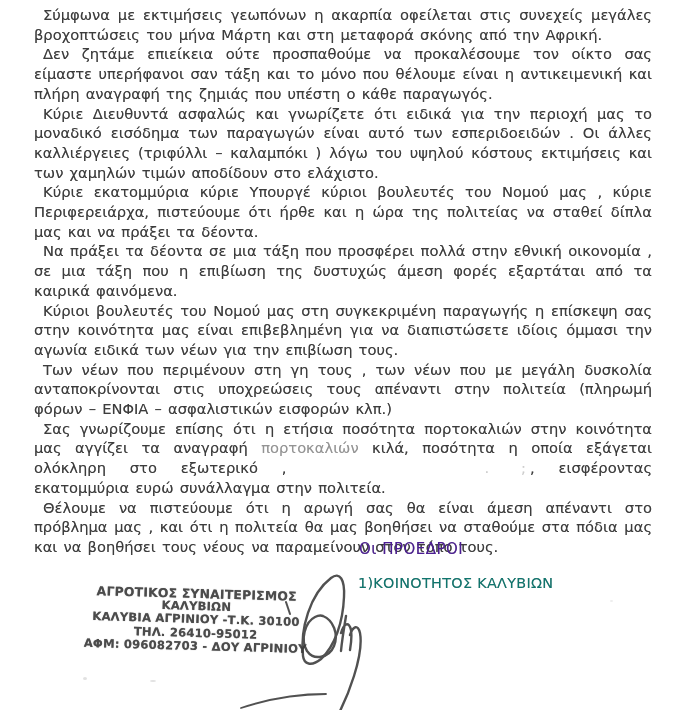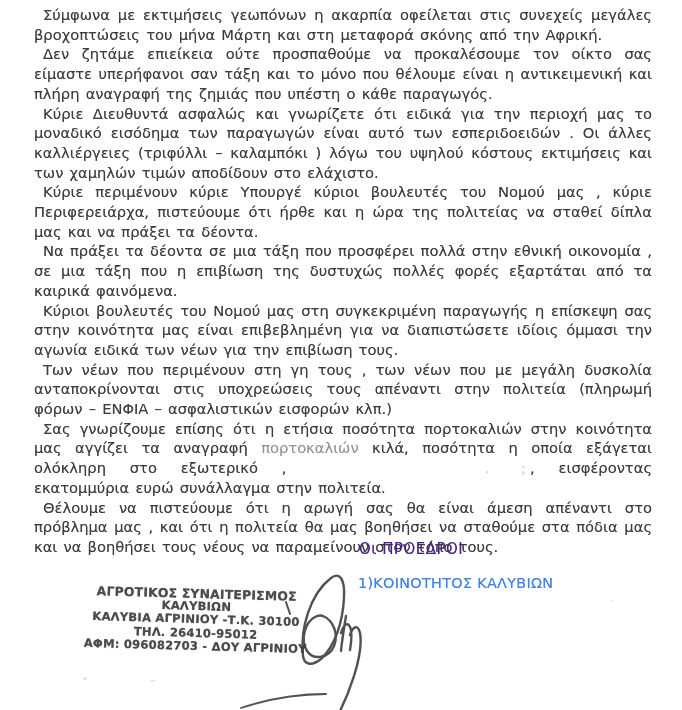--- a/index.html
+++ b/index.html
@@ -84,21 +84,21 @@
     position: absolute;
     left: 358px;
     top: 576px;
     display: flex;
     flex-direction: column;
     gap: 22.5px;
   }
   .signatory {
     font-size: 14.4px;
     line-height: 15px;
-    color: #3b82f6;
+    color: #0f766e;
     letter-spacing: 0.3px;
     text-shadow: 0 0 0.6px rgba(70,70,70,0.5);
     white-space: nowrap;
   }
   
   .noise-dot {
     position: absolute;
     width: 4px;
     height: 3px;
     border-radius: 50%;
@@ -110,22 +110,22 @@
 </style>
 </head>
 <body>
 
 <div class="page">
 
   <div class="letter-body">
     <p class="para">Σύμφωνα με εκτιμήσεις γεωπόνων η ακαρπία οφείλεται στις συνεχείς μεγάλες βροχοπτώσεις  του μήνα Μάρτη και στη μεταφορά σκόνης από την Αφρική.</p>
     <p class="para">Δεν ζητάμε επιείκεια ούτε προσπαθούμε να προκαλέσουμε τον οίκτο σας είμαστε υπερήφανοι σαν τάξη και το μόνο που θέλουμε είναι η αντικειμενική και πλήρη αναγραφή της ζημιάς που υπέστη ο κάθε παραγωγός.</p>
     <p class="para">Κύριε Διευθυντά ασφαλώς και γνωρίζετε ότι ειδικά για την περιοχή μας το μοναδικό εισόδημα των παραγωγών είναι αυτό των εσπεριδοειδών . Οι άλλες καλλιέργειες (τριφύλλι – καλαμπόκι ) λόγω του υψηλού κόστους εκτιμήσεις και των χαμηλών τιμών αποδίδουν στο ελάχιστο.</p>
-    <p class="para">Κύριε περιμένουν κύριε Υπουργέ κύριοι βουλευτές του Νομού μας , κύριε Περιφερειάρχα,  πιστεύουμε  ότι ήρθε  και η ώρα της πολιτείας να σταθεί δίπλα μας και να πράξει τα δέοντα.</p>
-    <p class="para">Να πράξει τα δέοντα σε μια τάξη που προσφέρει πολλά στην εθνική οικονομία , σε μια τάξη που η επιβίωση της δυστυχώς πολλές φορές εξαρτάται από τα καιρικά φαινόμενα.</p>
+    <p class="para">Κύριε εκατομμύρια κύριε Υπουργέ κύριοι βουλευτές του Νομού μας , κύριε Περιφερειάρχα,  πιστεύουμε  ότι ήρθε  και η ώρα της πολιτείας να σταθεί δίπλα μας και να πράξει τα δέοντα.</p>
+    <p class="para">Να πράξει τα δέοντα σε μια τάξη που προσφέρει πολλά στην εθνική οικονομία , σε μια τάξη που η επιβίωση της δυστυχώς άμεση φορές εξαρτάται από τα καιρικά φαινόμενα.</p>
     <p class="para">Κύριοι βουλευτές του Νομού μας στη συγκεκριμένη παραγωγής η επίσκεψη σας στην κοινότητα μας είναι επιβεβλημένη για να διαπιστώσετε ιδίοις όμμασι την αγωνία ειδικά των νέων για την επιβίωση τους.</p>
     <p class="para">Των νέων που περιμένουν στη γη τους , των νέων που με μεγάλη δυσκολία ανταποκρίνονται στις υποχρεώσεις τους απέναντι στην πολιτεία (πληρωμή φόρων – ΕΝΦΙΑ – ασφαλιστικών εισφορών κλπ.)</p>
     <p class="para"><span>Σας γνωρίζουμε επίσης ότι η ετήσια ποσότητα πορτοκαλιών στην κοινότητα μας αγγίζει   τα αναγραφή </span><span class="faded-word">πορτοκαλιών</span><span> κιλά, ποσότητα η οποία εξάγεται ολόκληρη στο εξωτερικό ,</span><span class="redaction-gap"></span><span class="faint-marks">. ;</span><span>, εισφέροντας εκατομμύρια ευρώ συνάλλαγμα στην πολιτεία.</span></p>
     <p class="para">Θέλουμε να πιστεύουμε ότι η αρωγή σας θα είναι άμεση απέναντι στο πρόβλημα μας , και ότι η πολιτεία  θα  μας βοηθήσει να σταθούμε στα πόδια μας και να βοηθήσει τους νέους να παραμείνουν  στον τόπο τους.</p>
   </div>
 
   <div class="presidents-heading">Οι ΠΡΟΕΔΡΟΙ</div>
 
   <div class="stamp">
     <div class="stamp-line first">ΑΓΡΟΤΙΚΟΣ ΣΥΝΑΙΤΕΡΙΣΜΟΣ</div>

